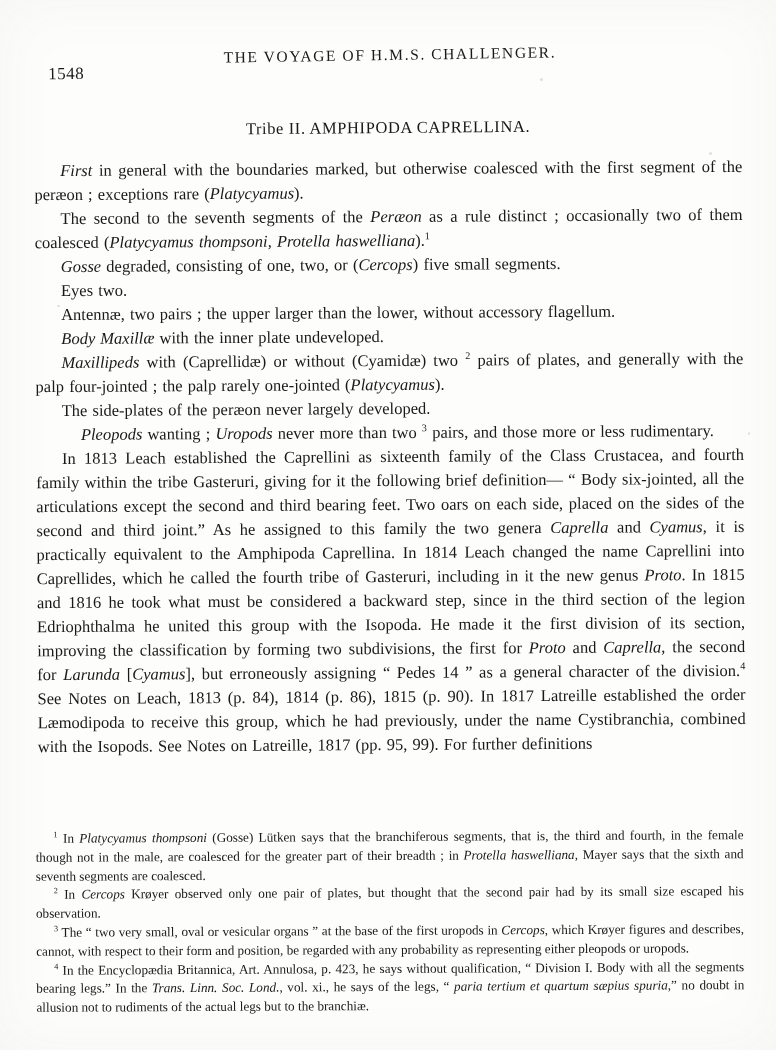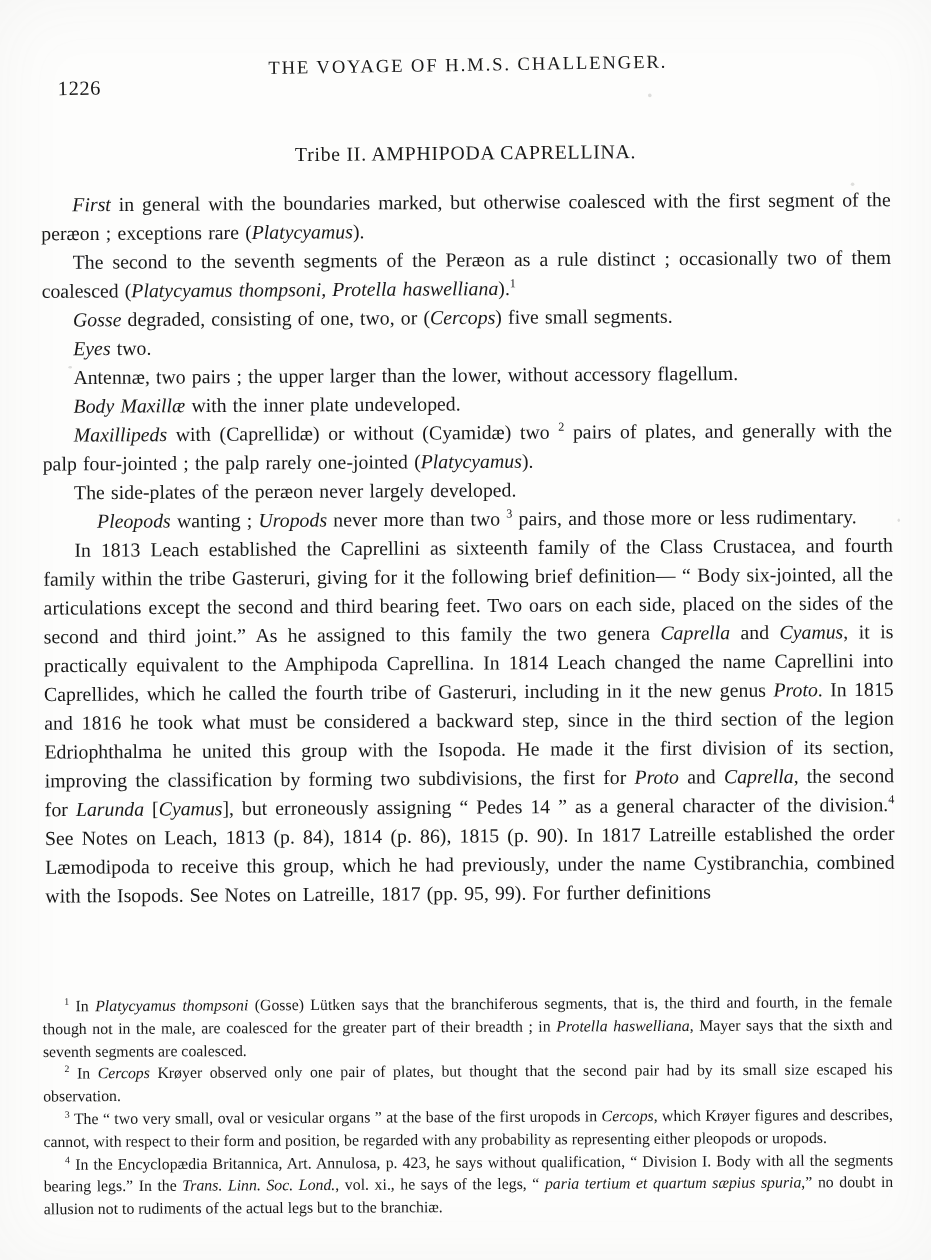--- a/index.html
+++ b/index.html
@@ -93,31 +93,31 @@
 <body>
 
 <div class="page">
 
   <div class="speck" style="left:709px; top:152px; width:3px; height:3px;"></div>
   <div class="speck" style="left:57px; top:305px; width:3px; height:2px;"></div>
   <div class="speck" style="left:748px; top:432px; width:2px; height:3px;"></div>
   <div class="speck" style="left:540px; top:78px; width:3px; height:3px;"></div>
 
   <div class="header">
-    <div class="page-number">1226</div>
+    <div class="page-number">1548</div>
     <div class="running-title">THE VOYAGE OF H.M.S. CHALLENGER.</div>
   </div>
 
   <div class="section-title">Tribe II. AMPHIPODA CAPRELLINA.</div>
 
   <div class="body-block">
     <p class="body-para"><span style="font-style: italic;">First</span><span> in general with the boundaries marked, but otherwise coalesced with the first segment of the peræon ; exceptions rare (</span><span style="font-style: italic;">Platycyamus</span><span>).</span></p>
-    <p class="body-para"><span>The second to the seventh segments of the </span><span style="">Peræon</span><span> as a rule distinct ; occasionally two of them coalesced (</span><span style="font-style: italic;">Platycyamus thompsoni, Protella haswelliana</span><span>).</span><sup>1</sup></p>
+    <p class="body-para"><span>The second to the seventh segments of the </span><span style="font-style: italic;">Peræon</span><span> as a rule distinct ; occasionally two of them coalesced (</span><span style="font-style: italic;">Platycyamus thompsoni, Protella haswelliana</span><span>).</span><sup>1</sup></p>
     <p class="body-para"><span style="font-style: italic;">Gosse</span><span> degraded, consisting of one, two, or (</span><span style="font-style: italic;">Cercops</span><span>) five small segments.</span></p>
-    <p class="body-para"><span style="font-style: italic;">Eyes</span><span> two.</span></p>
+    <p class="body-para"><span style="">Eyes</span><span> two.</span></p>
     <p class="body-para"><span style="">Antennæ</span><span>, two pairs ; the upper larger than the lower, without accessory flagellum.</span></p>
     <p class="body-para"><span style="font-style: italic;">Body Maxillæ</span><span> with the inner plate undeveloped.</span></p>
     <p class="body-para"><span style="font-style: italic;">Maxillipeds</span><span> with (Caprellidæ) or without (Cyamidæ) two </span><sup>2</sup><span> pairs of plates, and generally with the palp four-jointed ; the palp rarely one-jointed (</span><span style="font-style: italic;">Platycyamus</span><span>).</span></p>
     <p class="body-para"><span>The side-plates of the peræon never largely developed.</span></p>
     <p class="body-para"><span style="font-style: italic; margin-left: 19px;">Pleopods</span><span> wanting ;  </span><span style="font-style: italic;">Uropods</span><span> never more than two </span><sup>3</sup><span> pairs, and those more or less rudimentary.</span></p>
     <p class="body-para"><span>In 1813 Leach established the Caprellini as sixteenth family of the Class Crustacea, and fourth family within the tribe Gasteruri, giving for it the following brief definition— “ Body six-jointed, all the articulations except the second and third bearing feet.  Two oars on each side, placed on the sides of the second and third joint.”  As he assigned to this family the two genera </span><span style="font-style: italic;">Caprella</span><span> and </span><span style="font-style: italic;">Cyamus</span><span>, it is practically equivalent to the Amphipoda Caprellina.  In 1814 Leach changed the name Caprellini into Caprellides, which he called the fourth tribe of Gasteruri, including in it the new genus </span><span style="font-style: italic;">Proto</span><span>.  In 1815 and 1816 he took what must be considered a backward step, since in the third section of the legion Edriophthalma he united this group with the Isopoda.  He made it the first division of its section, improving the classification by forming two subdivisions, the first for </span><span style="font-style: italic;">Proto</span><span> and </span><span style="font-style: italic;">Caprella</span><span>, the second for </span><span style="font-style: italic;">Larunda</span><span> [</span><span style="font-style: italic;">Cyamus</span><span>], but erroneously assigning “ Pedes 14 ” as a general character of the division.</span><sup>4</sup><span>  See Notes on Leach, 1813 (p. 84), 1814 (p. 86), 1815 (p. 90).  In 1817 Latreille established the order Læmodipoda to receive this group, which he had previously, under the name Cystibranchia, combined with the Isopods.  See Notes on Latreille, 1817 (pp. 95, 99).  For further definitions</span></p>
   </div>
 
   <div class="footnotes">
     <p class="footnote"><sup>1</sup><span> In </span><span style="font-style: italic;">Platycyamus thompsoni</span><span> (Gosse) Lütken says that the branchiferous segments, that is, the third and fourth, in the female though not in the male, are coalesced for the greater part of their breadth ; in </span><span style="font-style: italic;">Protella haswelliana</span><span>, Mayer says that the sixth and seventh segments are coalesced.</span></p>

